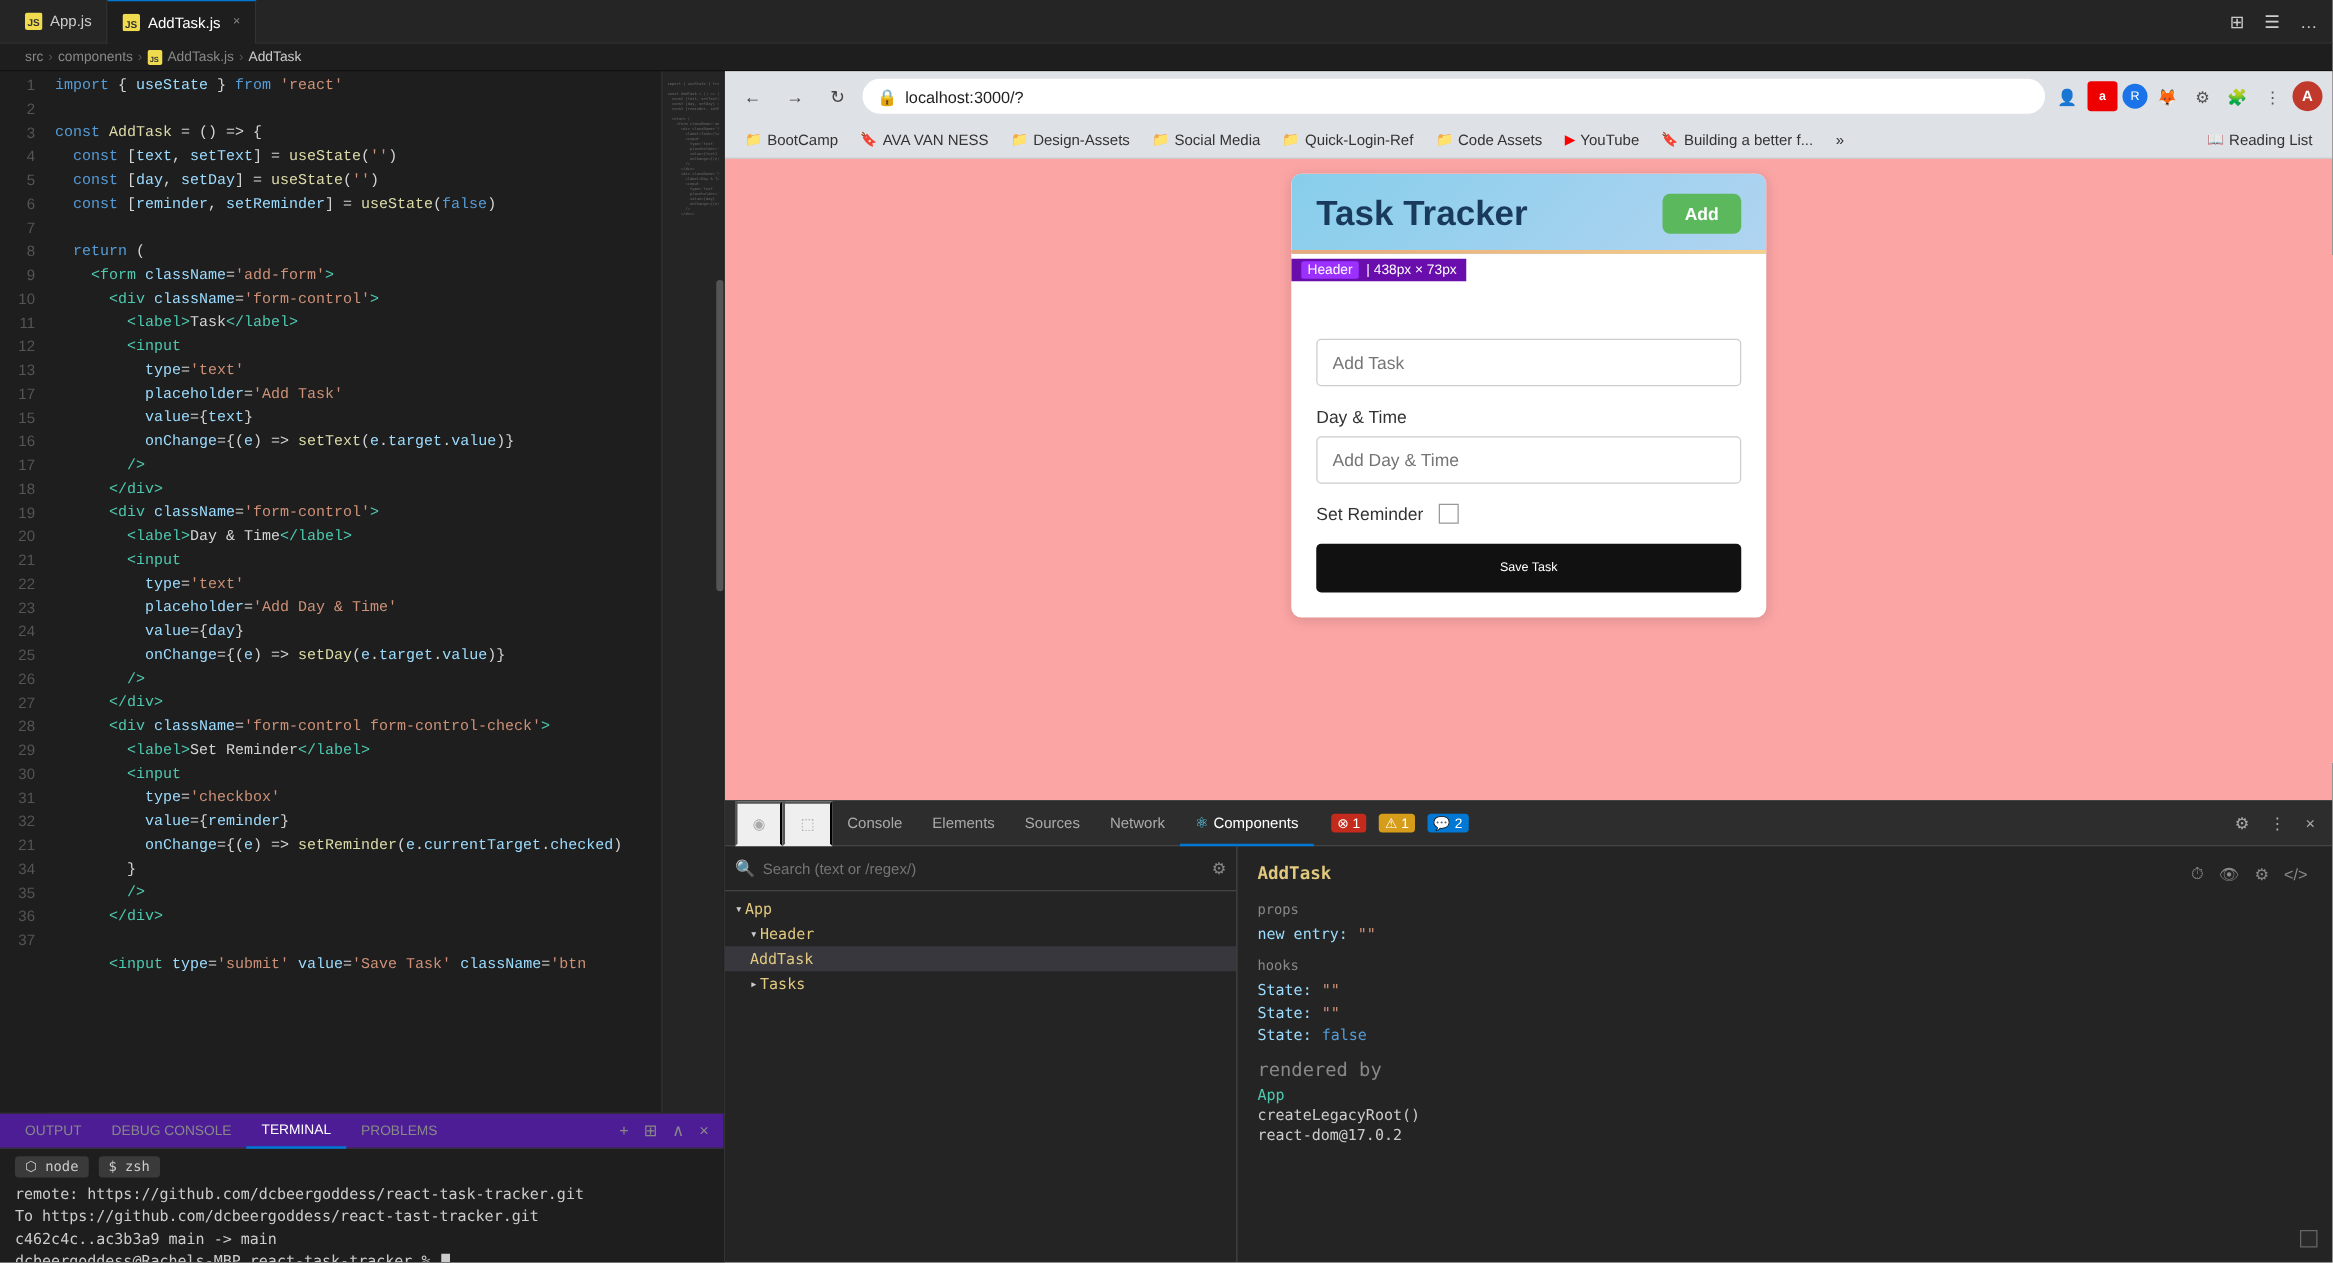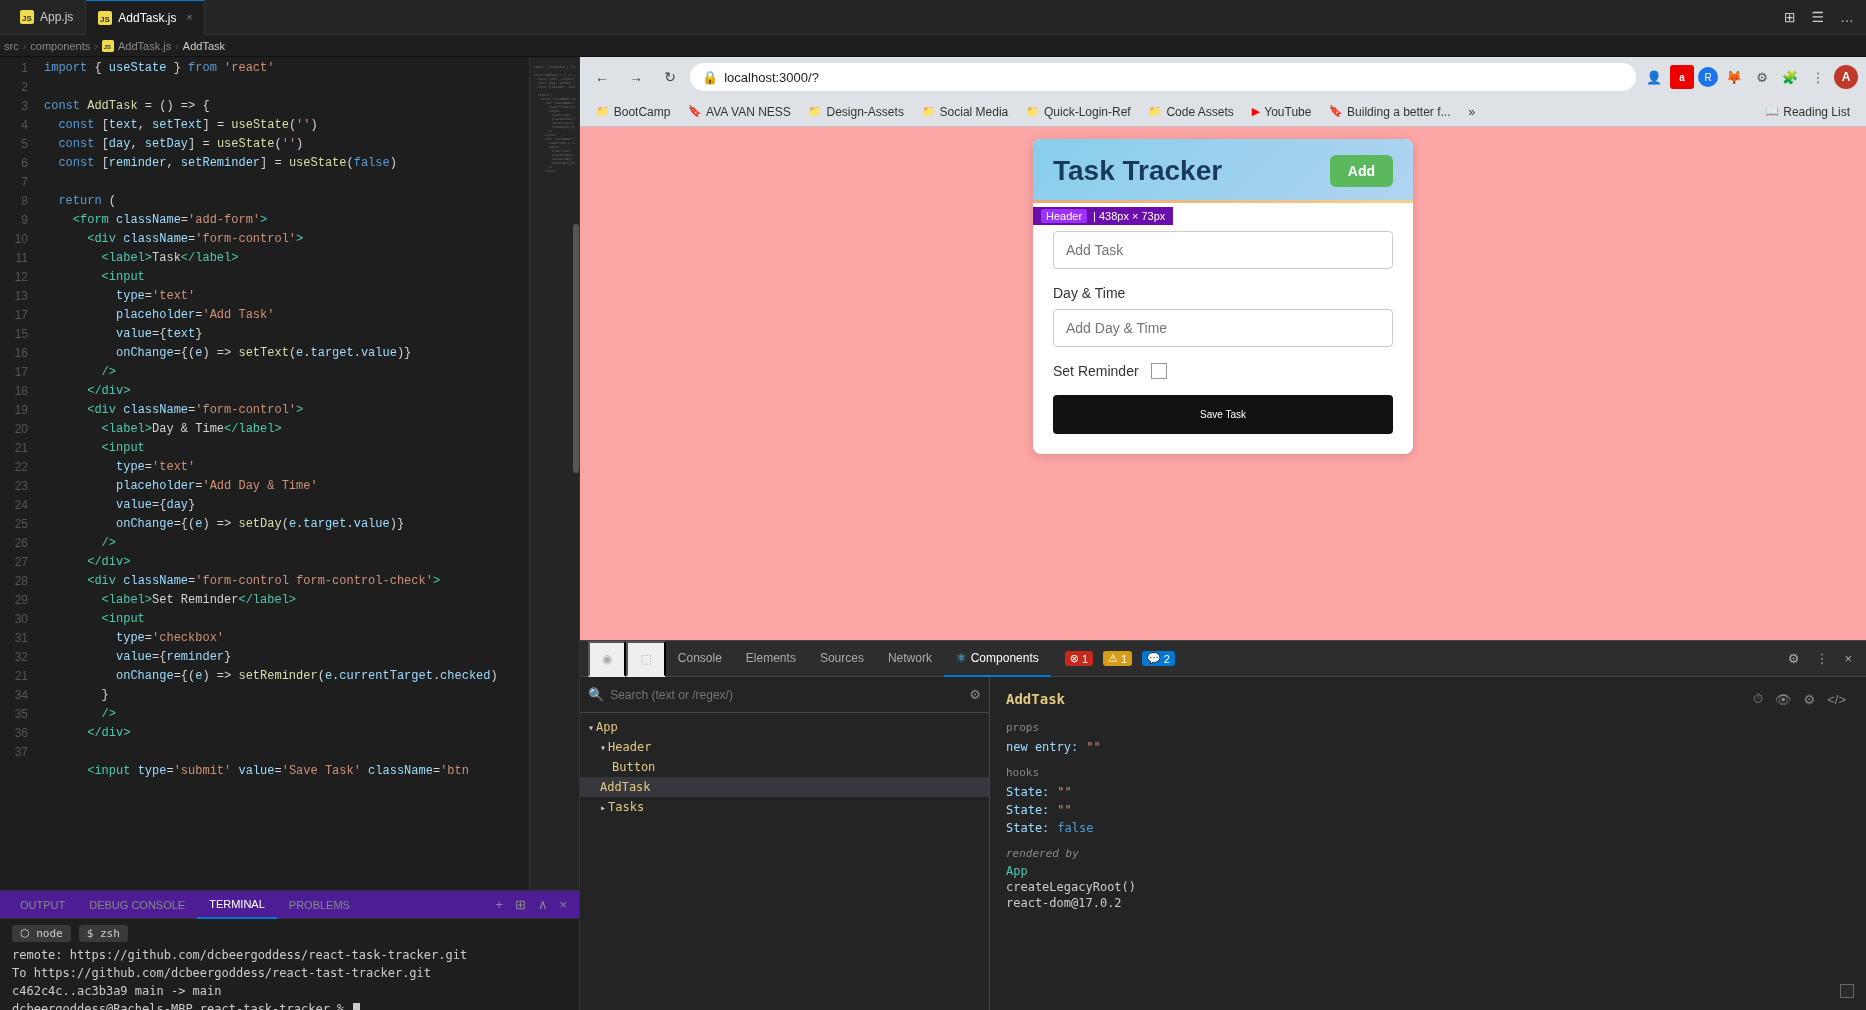--- a/index.html
+++ b/index.html
@@ -33,21 +33,21 @@
     .tab-close { font-size: 10px; color: #888; cursor: pointer; margin-left: 4px; }
     .top-bar-actions { margin-left: auto; display: flex; gap: 8px; }
     .top-bar-btn { background: none; border: none; color: #ccc; cursor: pointer; font-size: 14px; padding: 4px; }
 
     
     .breadcrumb {
       height: 22px;
       background: #1e1e1e;
       display: flex;
       align-items: center;
-      padding: 0 4px;
+      padding: 0 20px;
       font-size: 11px;
       color: #888;
       gap: 4px;
       flex-shrink: 0;
       border-bottom: 1px solid #111;
     }
     .breadcrumb span { color: #888; }
     .breadcrumb .sep { color: #555; }
     .breadcrumb .current { color: #ccc; }
 
@@ -260,20 +260,21 @@
       z-index: 10;
     }
     .header-tooltip-label {
       background: #9b30ff;
       padding: 1px 5px;
       border-radius: 2px;
     }
 
     .tracker-body {
       padding: 20px;
+      margin-top: 40px;
     }
 
     .form-group {
       margin-bottom: 16px;
     }
 
     .form-input {
       width: 100%;
       border: 1px solid #ccc;
       border-radius: 4px;
@@ -483,21 +484,21 @@
       gap: 8px;
       margin-bottom: 4px;
       color: #ccc;
     }
 
     .hook-key { color: #9cdcfe; }
     .hook-value { color: #ce9178; }
     .hook-value.false { color: #569cd6; }
 
     .rendered-section { margin-top: 12px; }
-    .rendered-key { color: #888; font-size: 11px; font-style: italic; }
+    .rendered-key { color: #888; font-size: 15px; }
     .rendered-value { color: #4ec9b0; margin-top: 4px; }
     .rendered-fn { color: #ccc; }
 
     
     .bottom-panel {
       height: 120px;
       background: #1e1e1e;
       flex-shrink: 0;
       display: flex;
       flex-direction: column;
@@ -941,23 +942,20 @@
               <div class="tree-item" style="padding-left:8px;">
                 <span class="arrow">▾</span>
                 <span class="tree-item-name">App</span>
               </div>
 
               <div class="tree-item" style="padding-left:20px;">
                 <span class="arrow">▾</span>
                 <span class="tree-item-name">Header</span>
               </div>
 
-              <div class="tree-item" style="padding-left:32px;">
-                <span class="tree-item-name">Button</span>
-              </div>
 
               <div class="tree-item selected" style="padding-left:20px; background:#37373d; display:block;">
                 <span class="tree-item-name">AddTask</span>
               </div>
 
               <div class="tree-item" style="padding-left:20px;">
                 <span class="arrow">▸</span>
                 <span class="tree-item-name">Tasks</span>
               </div>
             </div>

